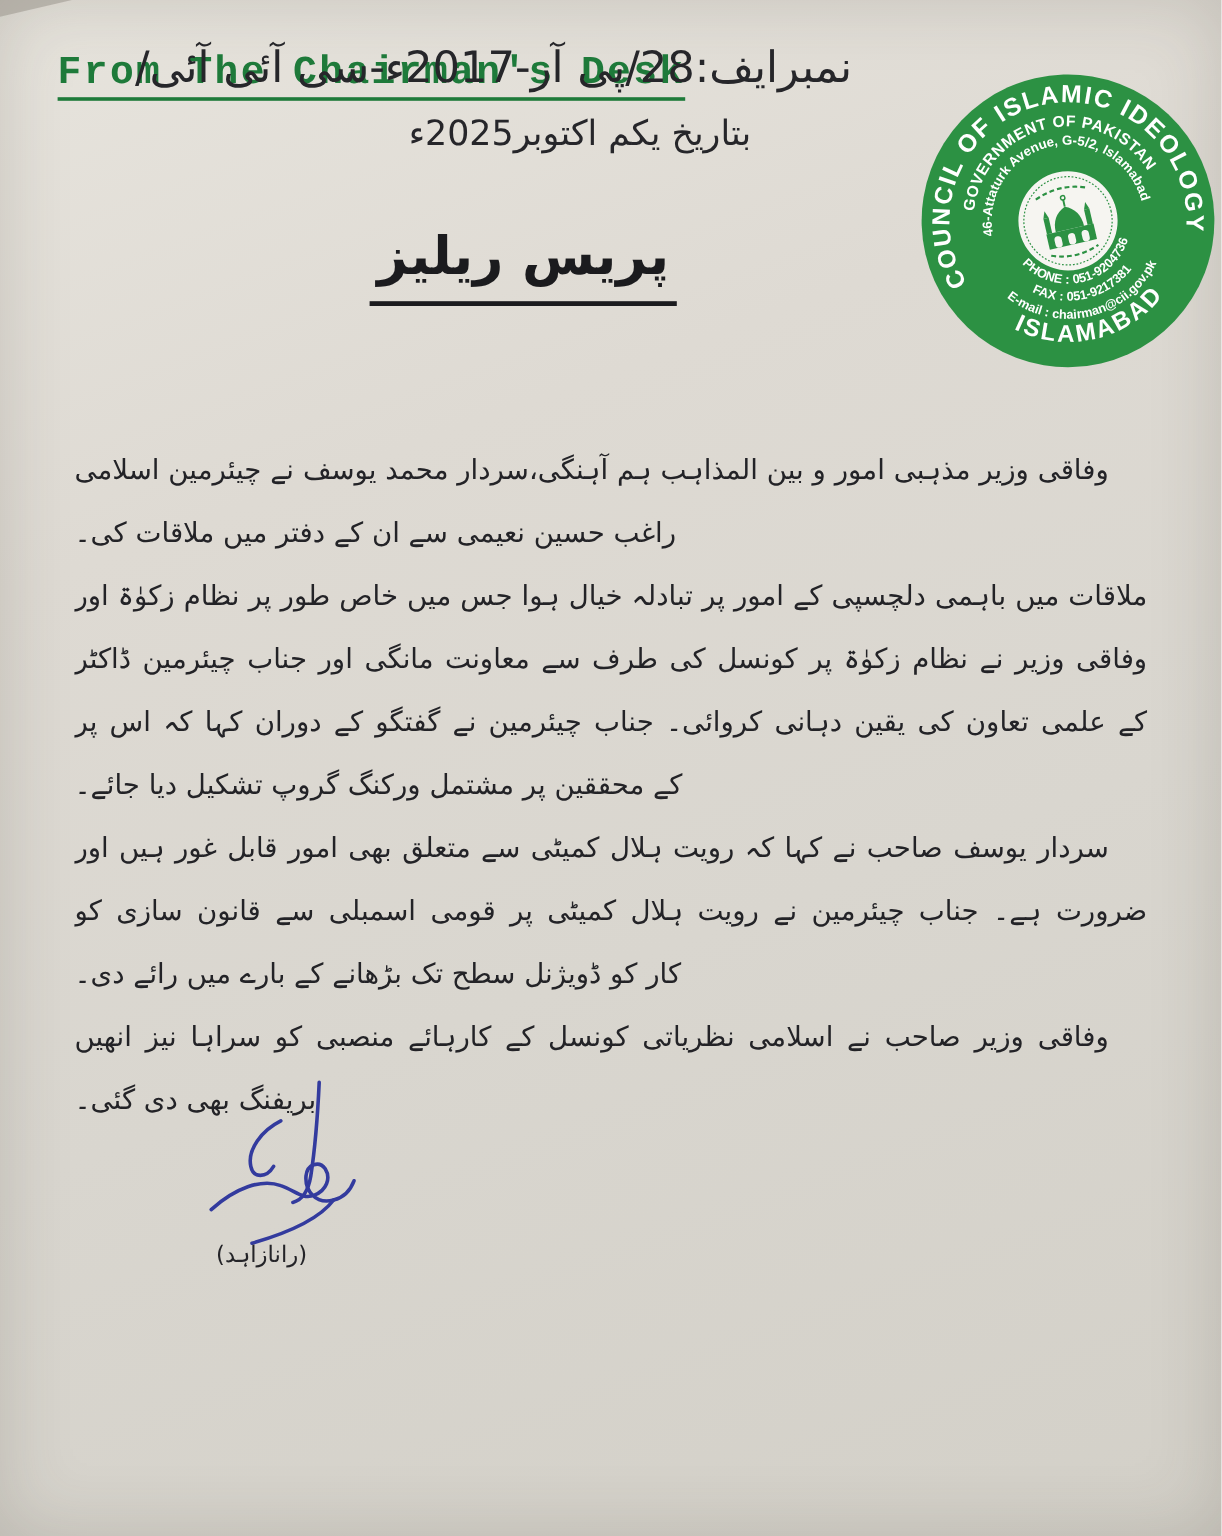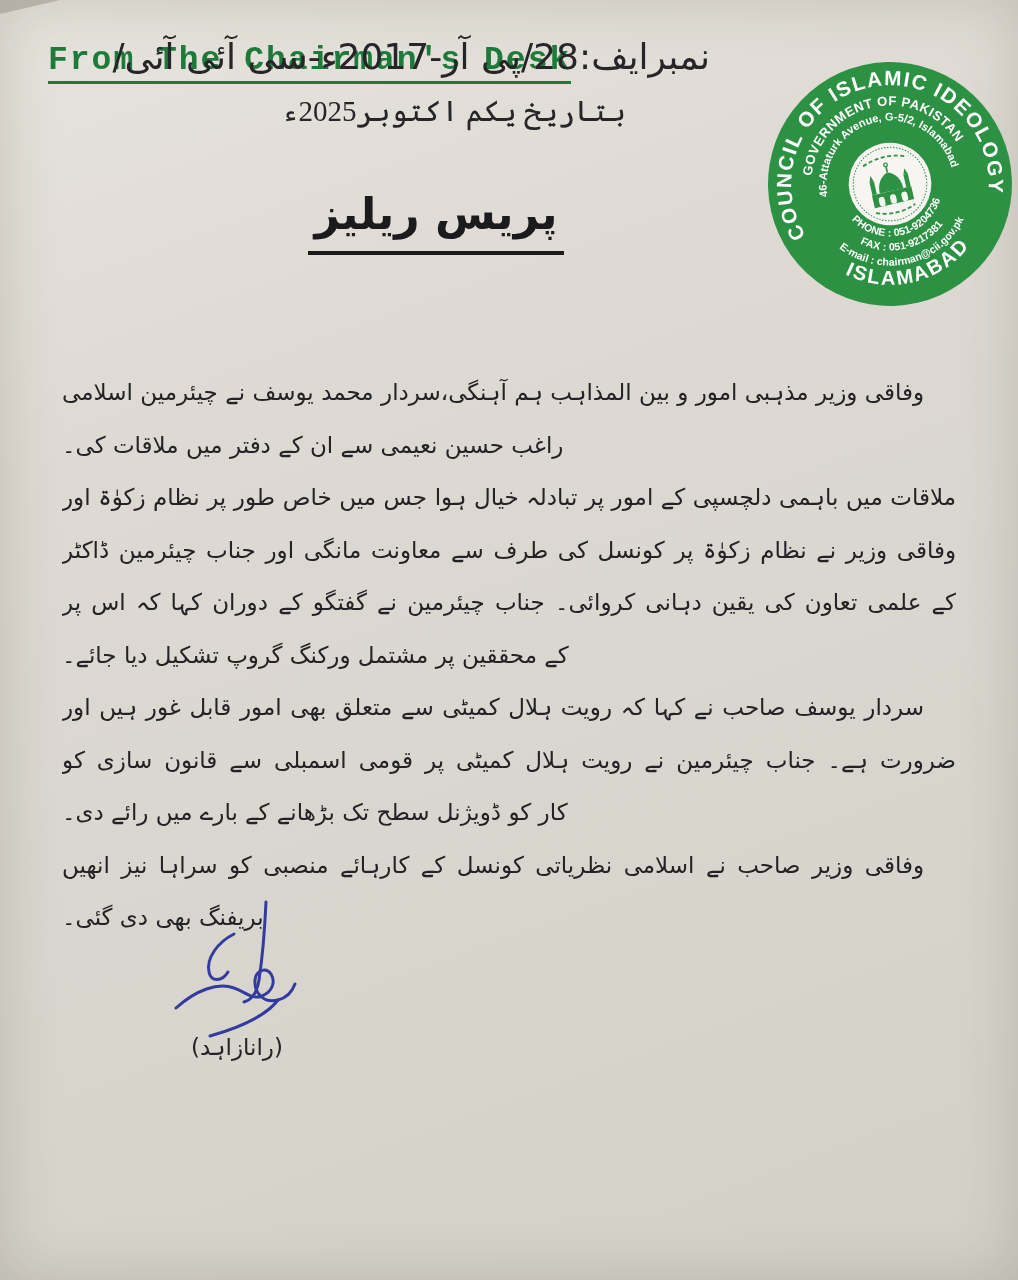--- a/index.html
+++ b/index.html
@@ -24,21 +24,21 @@
     color:#1e7a3a;
     border-bottom:3px solid #1e7a3a;padding-bottom:2px;
     white-space:nowrap;
   }
   .refline{
     position:absolute;right:308px;top:36px;
     direction:rtl;font-size:36px;color:#26262a;white-space:nowrap;
   }
   .dateline{
     position:absolute;right:392px;top:94px;
-    direction:rtl;font-size:29px;color:#26262a;white-space:nowrap;font-family:Liberation Serif, serif;
+    direction:rtl;font-size:29px;color:#26262a;white-space:nowrap;
   }
   
   .seal{position:absolute;left:766px;top:60px;width:248px;height:248px;}
   
   .title-wrap{position:absolute;left:0;top:188px;width:872px;text-align:center;}
   .title{
     display:inline-block;direction:rtl;
     font-size:44px;font-weight:bold;color:#1b1b1e;
     border-bottom:4px solid #1b1b1e;padding:0 6px 12px 6px;
   }
@@ -46,22 +46,22 @@
   .body-text{
     position:absolute;left:62px;top:366px;width:894px;
     direction:rtl;color:#232327;font-size:23px;
   }
   .bline{height:52.5px;line-height:52.5px;overflow:hidden;text-align:left;}
   .bline.j{text-align:justify;text-align-last:justify;}
   .bline.ind{padding-right:32px;}
   
   .sig-svg{position:absolute;left:162px;top:896px;}
   .sig-name{
-    position:absolute;left:152px;top:1034px;width:170px;
-    direction:rtl;text-align:center;font-size:23px;color:#242428;white-space:nowrap;
+    position:absolute;left:133px;top:1034px;width:170px;
+    direction:rtl;text-align:center;font-size:19px;color:#242428;white-space:nowrap;
   }
   .sig-role{
     position:absolute;left:138px;top:1080px;width:190px;
     direction:rtl;text-align:center;font-size:24px;color:#242428;white-space:nowrap;
   }
   .seal text{fill:#ffffff;font-family:"Liberation Sans","DejaVu Sans",sans-serif;}
 </style>
 </head>
 <body>
 

